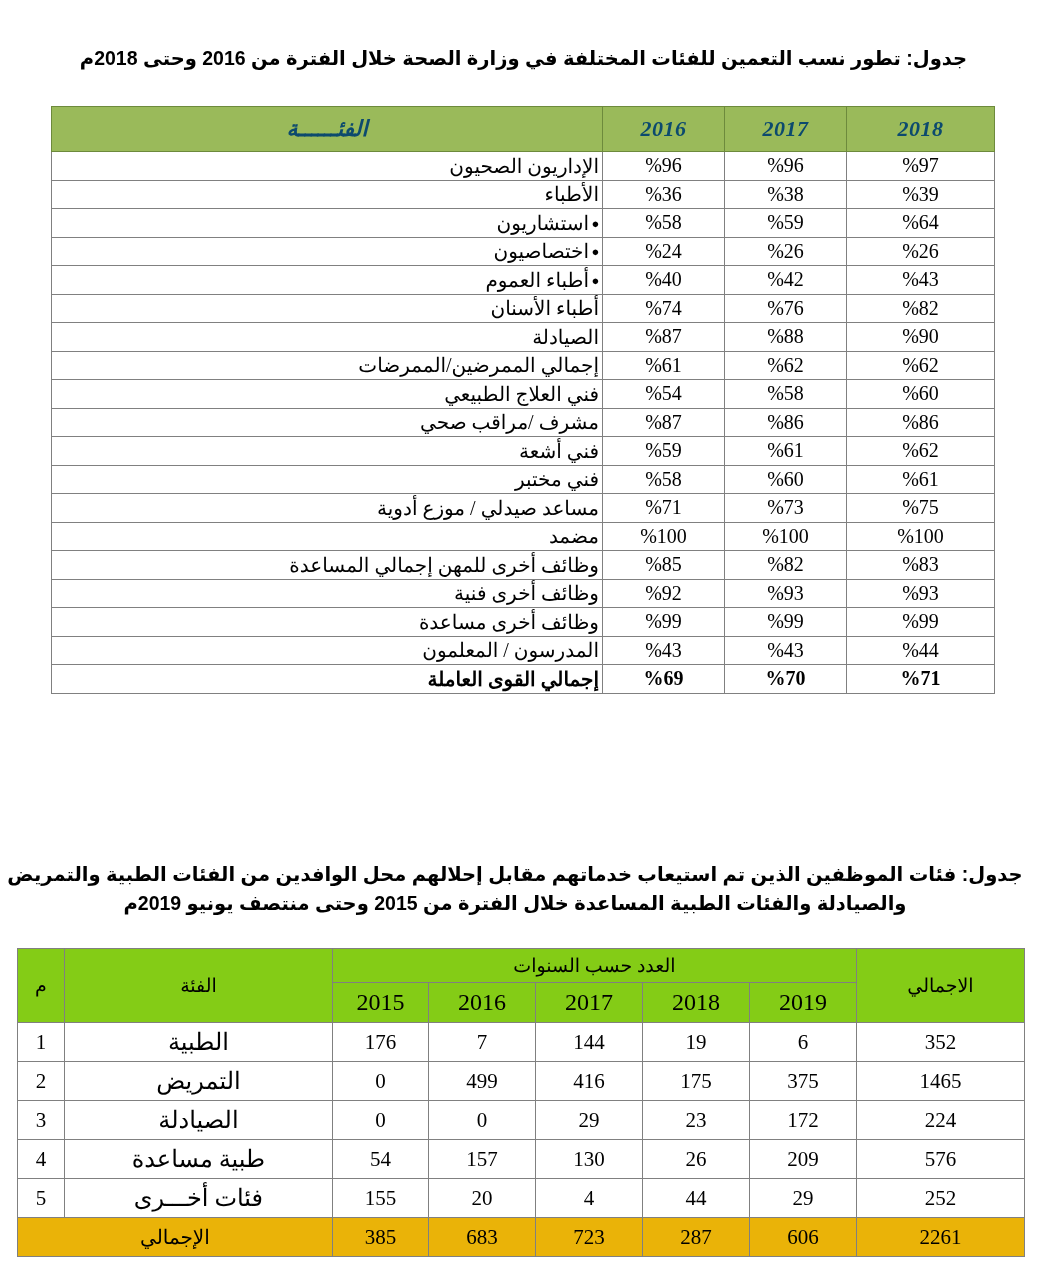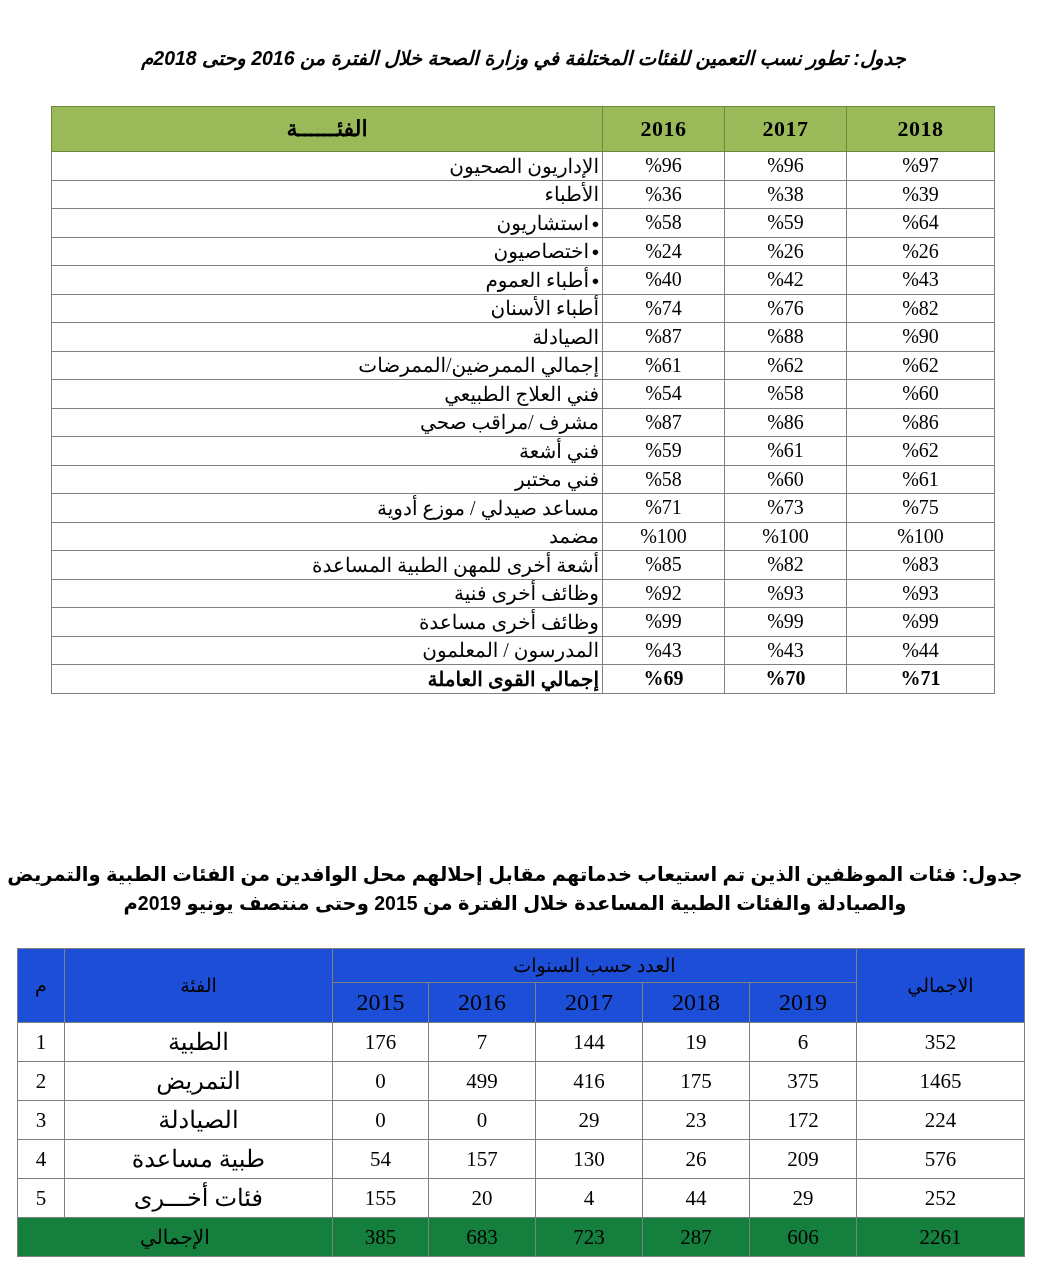--- a/index.html
+++ b/index.html
@@ -26,21 +26,20 @@
     text-align: center;
     direction: rtl;
     color: #000;
   }
 
   #title-1 {
     position: absolute;
     right: 40px;
     left: 40px;
     top: 44px;
-    font-style: italic;
   }
 
   #title-2 {
     position: absolute;
     right: 18px;
     left: 1px;
     top: 860px;
   }
 
   
@@ -60,28 +59,29 @@
 
   table.t td, table.t th {
     border: 1px solid #808080;
     padding: 0;
     font-weight: normal;
   }
 
   
   #table1 thead th {
     background: #9ABA5A;
-    color: #000000;
+    color: #0c4a6e;
     font-family: "Liberation Serif", "DejaVu Serif", serif;
     font-weight: bold;
     font-size: 22px;
     height: 44px;
     text-align: center;
     border: 1px solid #6d8a3c;
     letter-spacing: 0.5px;
+    font-style: italic;
   }
 
   #table1 tbody td {
     height: 27.5px;
     font-size: 20px;
     vertical-align: middle;
   }
 
   #table1 td.num {
     text-align: center;
@@ -129,38 +129,38 @@
     width: 1007px;
   }
 
   #table2 th, #table2 td {
     border: 1px solid #808080;
     text-align: center;
     vertical-align: middle;
   }
 
   #table2 th {
-    background: #1d4ed8;
+    background: #84cc16;
     font-weight: normal;
     font-size: 19px;
     font-family: "Liberation Serif", "DejaVu Serif", serif;
   }
 
   #table2 th.hdr-tall { height: 72px; }
   #table2 th.hdr-top  { height: 33px; }
   #table2 th.hdr-yr   { height: 39px; font-size: 24px; }
 
   #table2 tbody td {
     height: 38px;
     font-size: 21px;
     background: #ffffff;
   }
 
   #table2 tbody tr.total td {
-    background: #15803d;
+    background: #eab308;
   }
 
   #table2 td.cat2 {
     font-size: 24px;
   }
   #table2 tbody tr.total td.cat2 {
     font-size: 20px;
   }
 </style>
 </head>
@@ -266,21 +266,21 @@
         <tr>
           <td class="num">%100</td>
           <td class="num">%100</td>
           <td class="num">%100</td>
           <td class="cat"><span class="label">مضمد</span></td>
         </tr>
         <tr>
           <td class="num">%83</td>
           <td class="num">%82</td>
           <td class="num">%85</td>
-          <td class="cat"><span class="label">أشعة أخرى للمهن الطبية المساعدة</span></td>
+          <td class="cat"><span class="label">وظائف أخرى للمهن إجمالي المساعدة</span></td>
         </tr>
         <tr>
           <td class="num">%93</td>
           <td class="num">%93</td>
           <td class="num">%92</td>
           <td class="cat"><span class="label">وظائف أخرى فنية</span></td>
         </tr>
         <tr>
           <td class="num">%99</td>
           <td class="num">%99</td>

